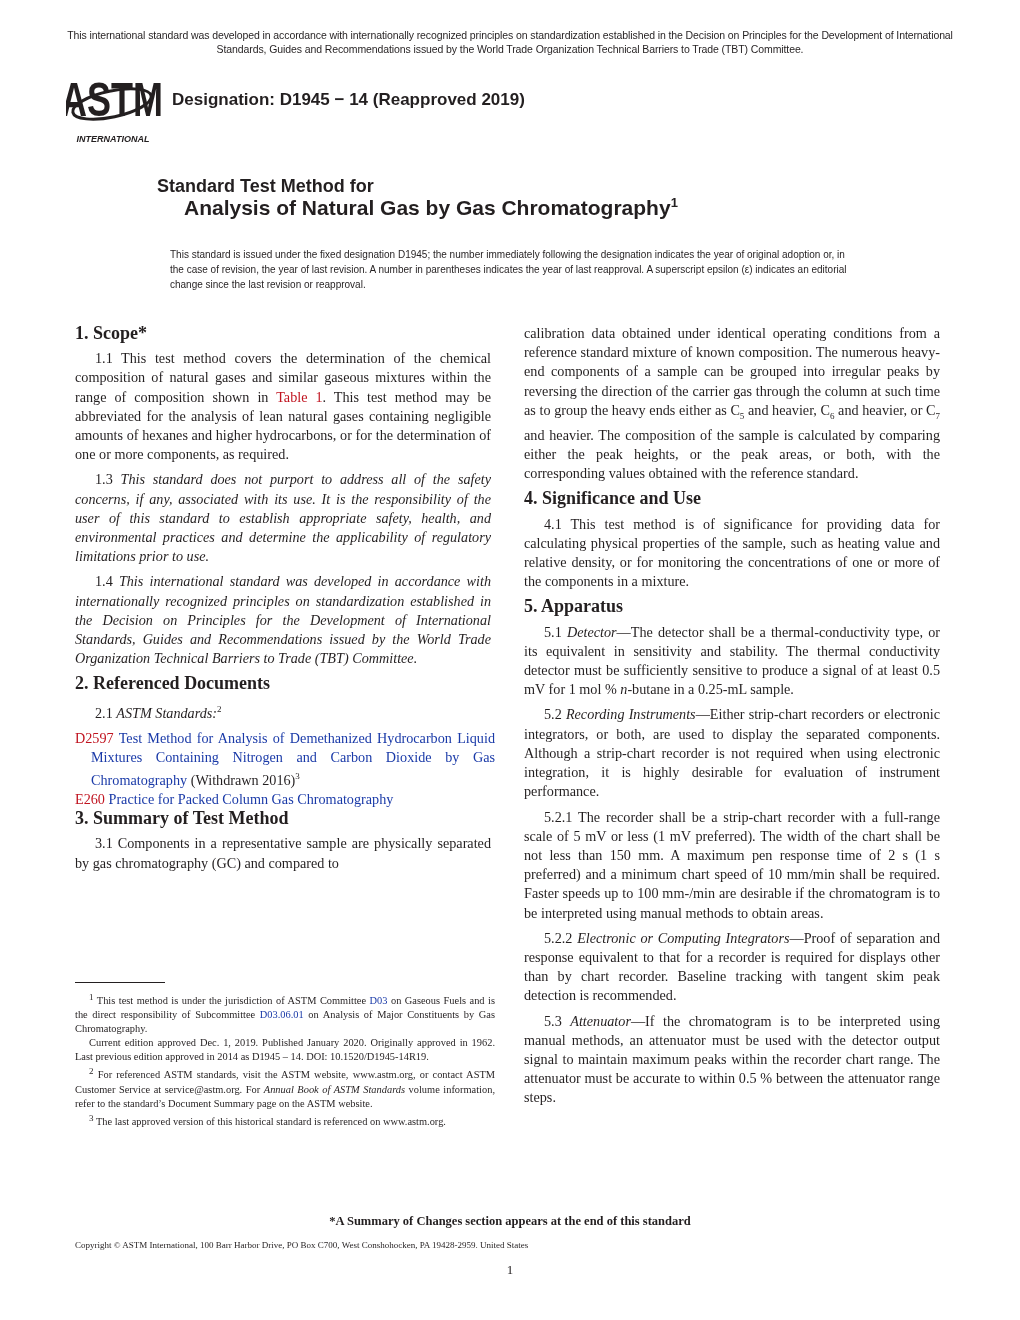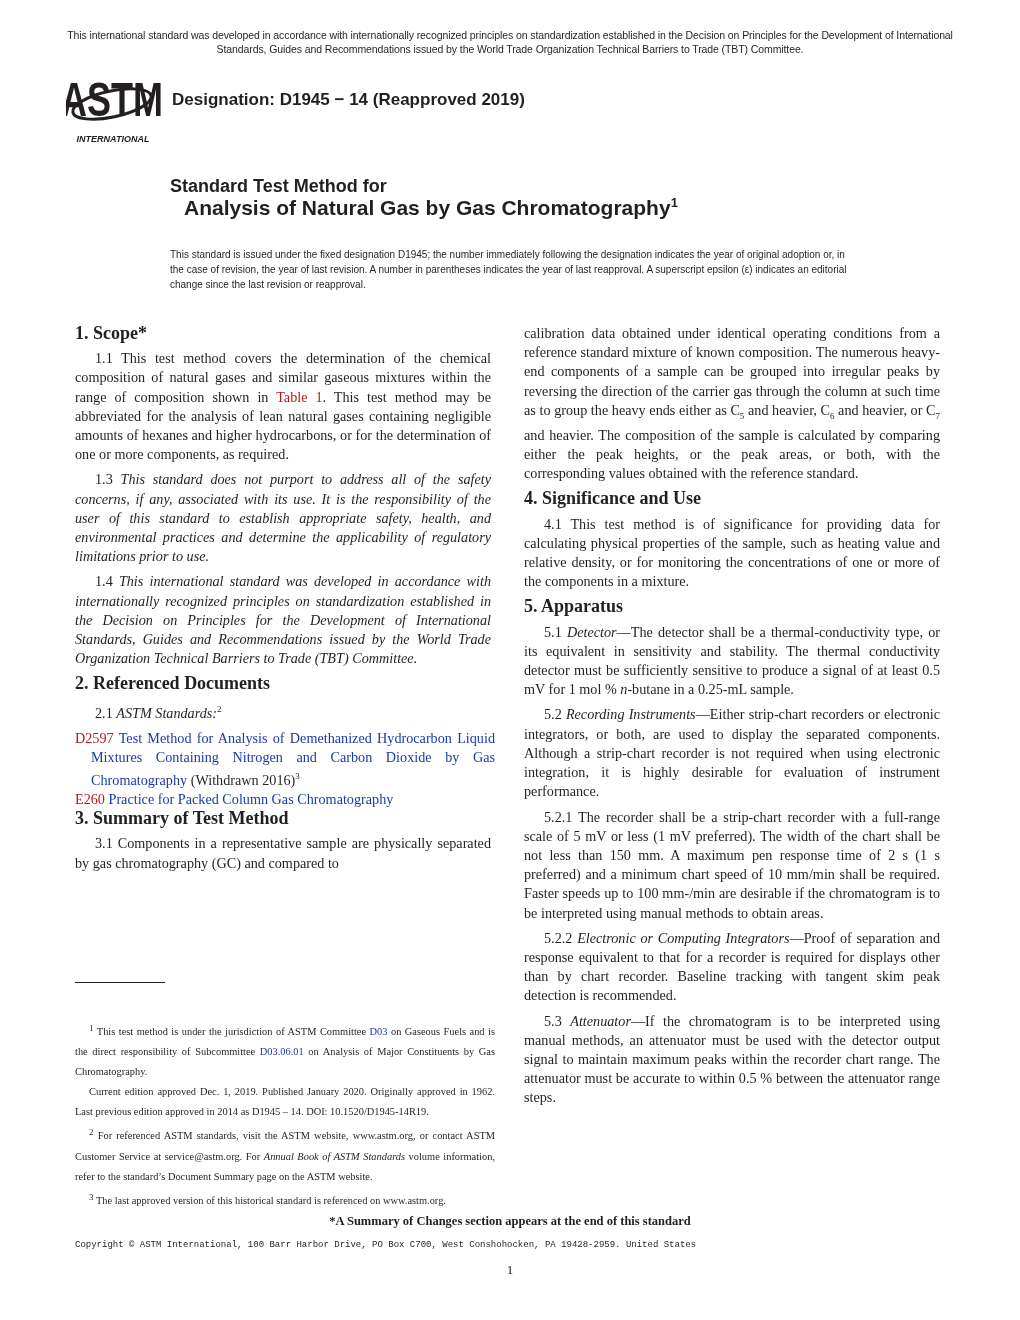--- a/index.html
+++ b/index.html
@@ -1,39 +1,39 @@
 <!DOCTYPE html>
 <html><head>
 <meta charset="utf-8">
 <style>
   html, body { margin:0; padding:0; background:#fff; }
   body { width:1020px; height:1320px; position:relative; overflow:hidden; color:#231f20; font-family:"Liberation Serif", serif; }
   .abs { position:absolute; }
   .notice { left:60px; top:28px; width:900px; text-align:center; font-family:"Liberation Sans", sans-serif; font-size:10.5px; line-height:14px; letter-spacing:-0.1px; }
   .logo { left:66px; top:76px; width:95px; height:68px; }
   .designation { left:172px; top:90px; font-family:"Liberation Sans", sans-serif; font-size:17px; font-weight:bold; }
-  .title1 { left:170px; top:176px; font-family:"Liberation Sans", sans-serif; font-size:18px; font-weight:bold; }
+  .title1 { left:157px; top:176px; font-family:"Liberation Sans", sans-serif; font-size:18px; font-weight:bold; }
   .title2 { left:170px; top:195px; font-family:Liberation Sans, sans-serif; font-size:21px; font-weight:bold;margin-left:14px; }
   .title2 sup { font-size:13px; }
   .issued { left:170px; top:247px; width:690px; font-family:"Liberation Sans", sans-serif; font-size:10px; line-height:15px; }
   .col { width:420px; font-size:14.2px; line-height:19.2px; text-align:justify; }
   .colL { left:75px; top:324px; }
   .colR { left:524px; top:324px; }
   h2 { font-size:18px; font-weight:bold; margin:0 0 6px 0; }
   p { margin:0 4px 6px 0; text-indent:20px; }
   .it { font-style:italic; }
   .link { color:#1a3aa8; }
   .red { color:#c0131f; }
   .ref { padding-left:16px; text-indent:-16px; margin:0; }
   .sec { margin-top:0; }
-  .fn { left:75px; top:1018px; width:420px; font-size:10.4px; line-height:20px; text-align:justify; }
+  .fn { left:75px; top:990px; width:420px; font-size:10.4px; line-height:14px; text-align:justify; }
   .fn p { text-indent:14px; margin:0; }
   .fnrule { left:75px; top:982px; width:90px; height:1px; background:#231f20; }
   .summary { left:0; width:1020px; top:1214px; text-align:center; font-size:12.5px; font-weight:bold; }
-  .copyright { left:75px; top:1240px; font-family:Liberation Mono, monospace; font-size:9px; }
+  .copyright { left:75px; top:1240px; font-family:Liberation Serif, serif; font-size:9px; }
   .pagenum { left:0; width:1020px; top:1262px; text-align:center; font-size:13px; }
   sub, sup { font-size:9px; }
 </style>
 </head>
 <body>
 
 <div class="abs notice">This international standard was developed in accordance with internationally recognized principles on standardization established in the Decision on Principles for the Development of International Standards, Guides and Recommendations issued by the World Trade Organization Technical Barriers to Trade (TBT) Committee.</div>
 
 <div class="abs logo">
   <svg width="95" height="68" viewBox="0 0 95 68">

